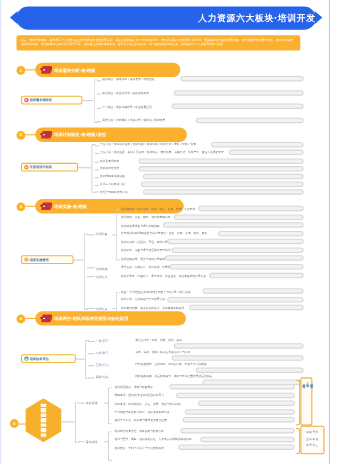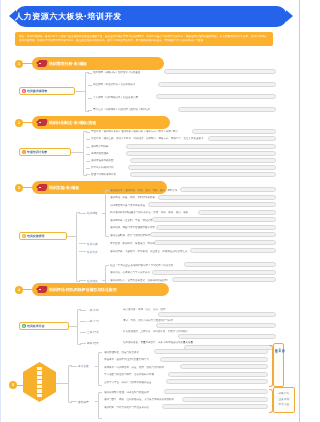--- a/index.html
+++ b/index.html
@@ -17,21 +17,21 @@
     box-sizing:border-box;
     overflow:hidden;
   }
   
   .ribbon{
     position:absolute;left:8px;top:6px;width:284px;height:21px;
   }
   .ribbon-body{
     position:absolute;left:6px;top:0;width:272px;height:21px;
     background:#2563eb;border-radius:11px;
-    display:flex;align-items:center;justify-content:flex-start;
+    display:flex;align-items:center;justify-content:flex-end;
   }
   .ribbon-title{
     color:#fff;font-size:8px;font-weight:bold;letter-spacing:.6px;
     font-family:"DejaVu Sans","Liberation Sans",sans-serif;
   }
   .ribbon-tail{
     position:absolute;top:4px;width:0;height:0;
     border-top:6px solid transparent;border-bottom:6px solid transparent;
   }
   .ribbon-tail.l{left:0;border-right:7px solid #2563eb;}

